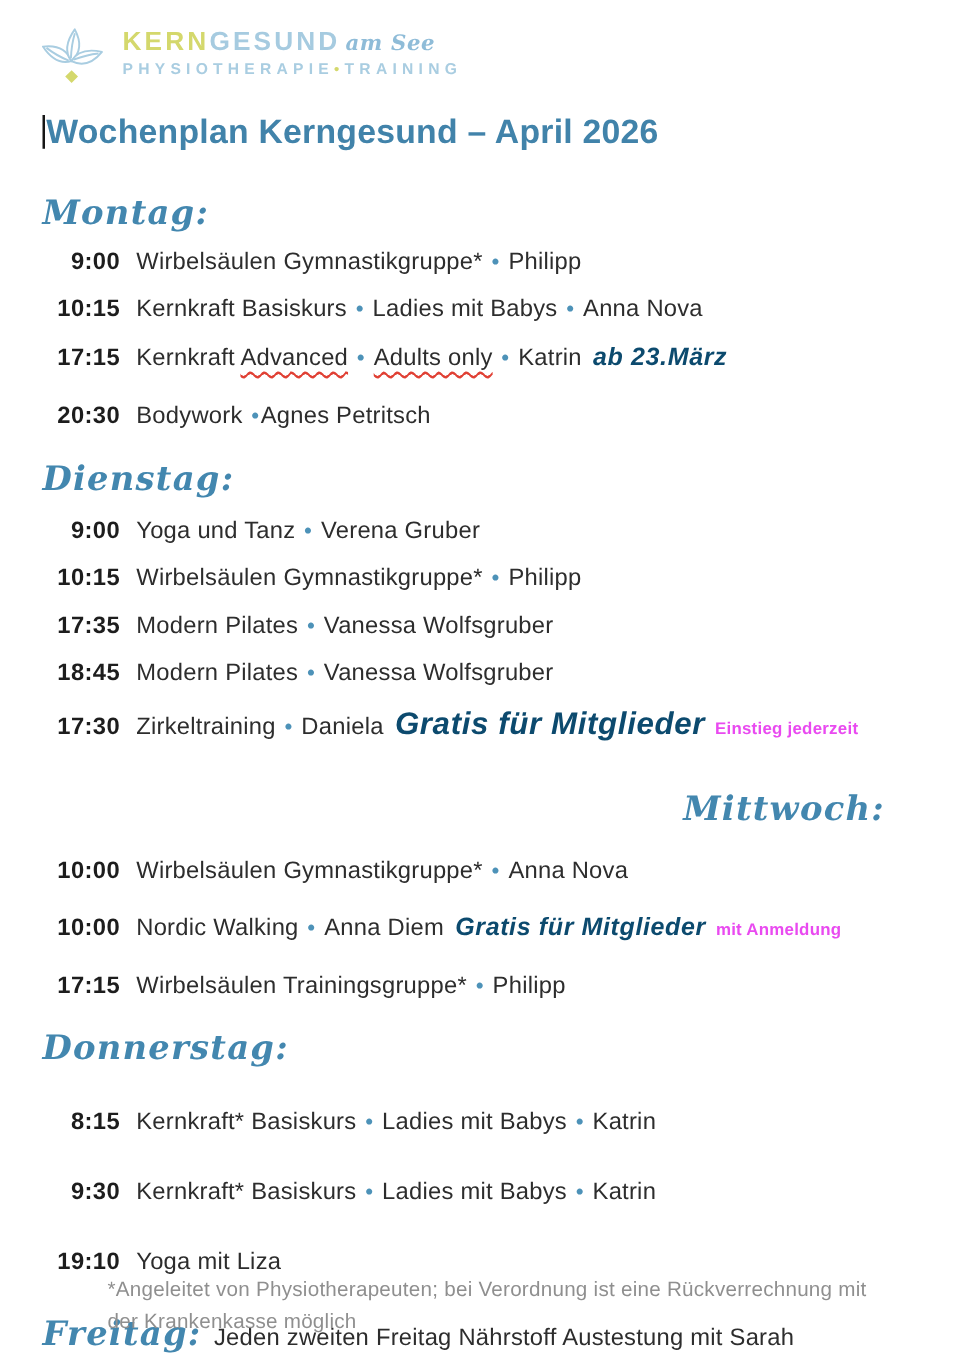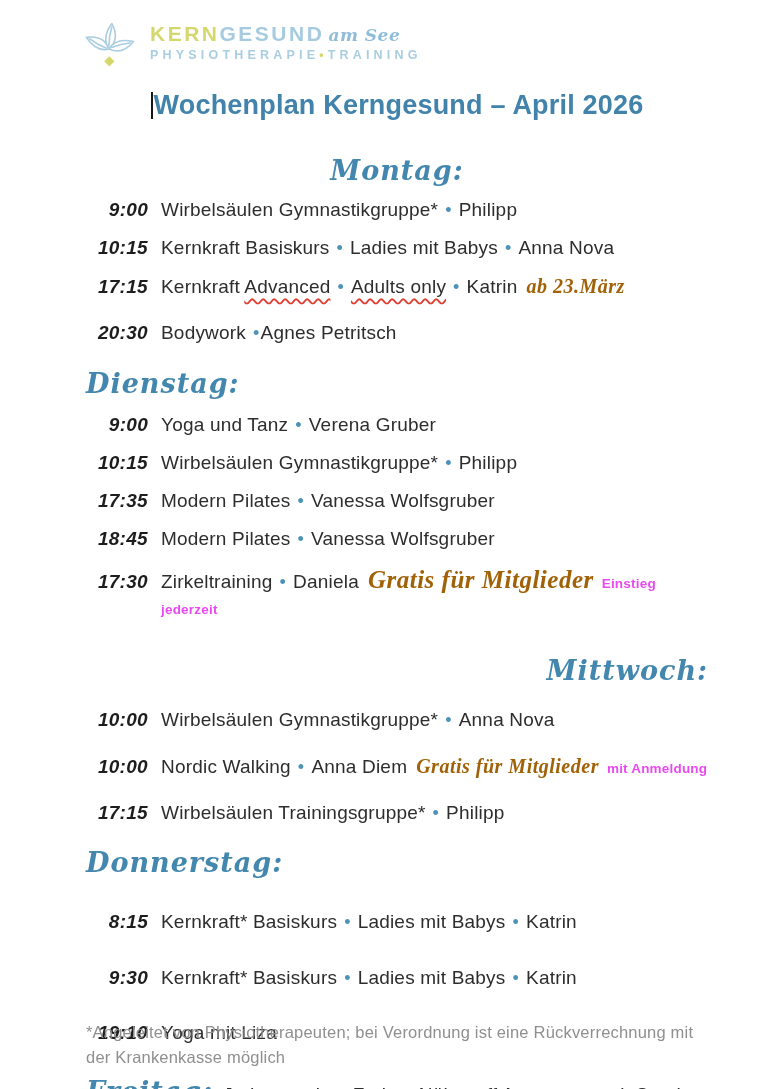--- a/index.html
+++ b/index.html
@@ -3,75 +3,75 @@
 <meta charset="utf-8">
 <style>
   html,body{margin:0;padding:0;}
   body{
     width:768px;height:1089px;background:#ffffff;
     font-family:"Liberation Sans", sans-serif;
     color:#2d2d2d;
   }
   .page{
     position:relative;width:768px;height:1089px;overflow:hidden;
-    box-sizing:border-box;padding:16px 60px 0 86px;
+    box-sizing:border-box;padding:16px 60px 0 34px;
   }
 
   
   .logo{display:flex;align-items:flex-start;gap:9px;margin-left:-3px;}
   .logo-icon{width:58px;height:62px;flex-shrink:0;}
   .logo-text{padding-top:6px;}
   .brand-line{font-size:21px;letter-spacing:2.5px;font-weight:600;white-space:nowrap;}
   .brand-kern{color:#d4d86c;}
   .brand-gesund{color:#a6cbe0;}
   .brand-script{
     font-family:"DejaVu Serif", serif;font-style:italic;font-weight:600;
     font-size:17px;color:#8fbcd8;letter-spacing:0.5px;margin-left:4px;
   }
   .sub-line{font-size:12.5px;letter-spacing:4.2px;color:#a9cde1;margin-top:2px;font-weight:600;white-space:nowrap;}
   .sub-diamond{color:#d4d86c;font-size:12px;}
 
   
-  .title-wrap{margin-top:12px;text-align:center;}
+  .title-wrap{margin-top:12px;text-align:left;}
   .caret{display:inline-block;width:2px;height:27px;background:#161616;vertical-align:-5px;margin-right:1px;}
   .doc-title{
     display:inline;font-size:27px;font-weight:bold;color:#4183aa;letter-spacing:0.2px;
   }
 
   
   .day-label{
     font-family:"DejaVu Serif", serif;font-style:italic;font-weight:bold;
     font-size:27px;color:#4387af;letter-spacing:1px;
   }
-  .lbl-montag{margin:34px 0 12px;text-align:center;}
+  .lbl-montag{margin:34px 0 12px;}
   .lbl-dienstag{margin:24px 0 14px;}
   .lbl-mittwoch{margin:36px 0 22px;text-align:right;}
   .lbl-donnerstag{margin:14px 0 12px;}
 
   .row{display:flex;align-items:baseline;font-size:19px;line-height:1.25;margin:0 0 14px;}
   .row-sp{margin-bottom:22px;}           
   .row-mi{margin-bottom:22px;}           
   .row-do{margin-bottom:13px;margin-top:32px;}           
   .gap-top{margin-top:6px;}
-  .time{width:62px;text-align:right;font-weight:bold;margin-right:13px;flex-shrink:0;letter-spacing:0.3px;color:#1d1d1d;font-style:italic;}
+  .time{width:62px;text-align:right;font-weight:bold;margin-right:13px;flex-shrink:0;letter-spacing:0.3px;color:#1d1d1d;}
   .segline{letter-spacing:0.2px;}
   .bullet{color:#4d92b8;margin:0 7px;font-size:18px;}
   .bullet-tight{color:#4d92b8;margin:0 1px 0 7px;font-size:18px;}
 
   .squiggly{
     text-decoration-line:underline;
     text-decoration-style:wavy;
     text-decoration-color:#e04034;
     text-decoration-thickness:1.5px;
     text-underline-offset:5px;
   }
 
   .note-script{
-    font-family:Liberation Serif, serif;font-style:italic;font-weight:bold;
-    color:#a16207;margin-left:9px;letter-spacing:0.5px;margin-top:48px;
+    font-family:Liberation Sans, sans-serif;font-style:italic;font-weight:bold;
+    color:#0c4a6e;margin-left:9px;letter-spacing:0.5px;margin-top:48px;
   }
   .note-script-sm{font-size:20px;}
   .note-script-lg{font-size:25px;}
   .note-small{
     font-size:13.5px;font-weight:bold;color:#e94af0;margin-left:8px;letter-spacing:0.2px;
   }
 
   
   .friday{margin:20px 0 0;font-size:19px;line-height:2.0;letter-spacing:0.2px;max-width:625px;}
   .friday .day-label{margin-right:10px;}

